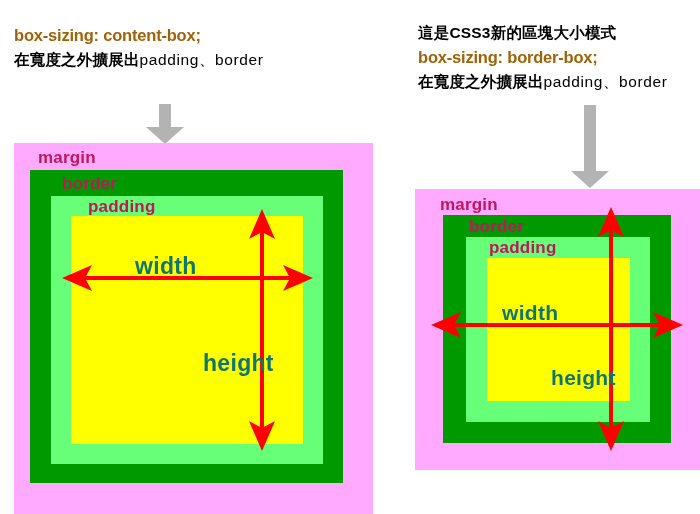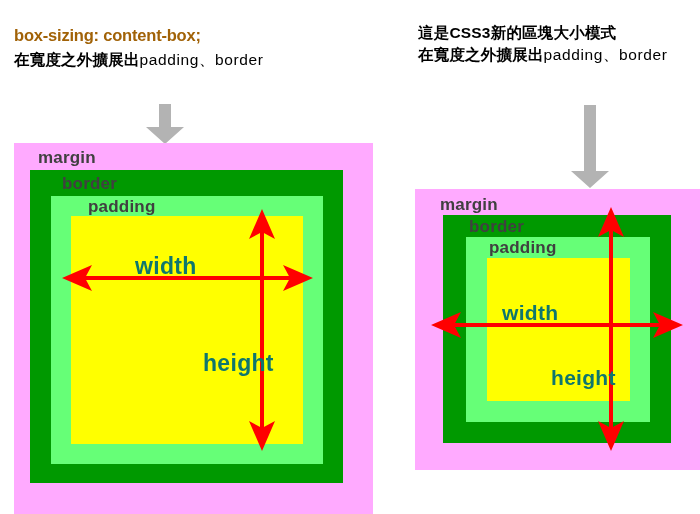--- a/index.html
+++ b/index.html
@@ -71,21 +71,21 @@
   .box-content {
     position: absolute;
     background: #ffff00;
     box-sizing: border-box;
   }
 
   .zone-label {
     position: absolute;
     font-size: 17px;
     font-weight: bold;
-    color: #404040;
+    color: #be185d;
     white-space: nowrap;
     letter-spacing: 0.2px;
   }
 
   
   .measure-svg {
     position: absolute;
     overflow: visible;
   }
   .dim-label {
@@ -134,20 +134,21 @@
     <path d="M262 209 L249 239 L262 232 L275 239 Z" fill="#ff0000"></path>
     <path d="M262 451 L249 421 L262 428 L275 421 Z" fill="#ff0000"></path>
   </g>
 </svg>
 
 <div class="dim-label" style="left:135px; top:253px;">width</div>
 <div class="dim-label" style="left:203px; top:350px;">height</div>
 
 <div class="caption" id="caption-right">
   <span class="c-line">這是CSS3新的區塊大小模式</span>
+  <span class="c-code">box-sizing: border-box;</span>
   <span class="c-line"><span>在寬度之外擴展出</span><span class="latin">padding、border</span></span>
 </div>
 
 <svg class="gray-arrow" style="left:568px; top:105px;" width="44" height="84" viewBox="0 0 44 84">
   <path d="M16 0 H28 V66 H41 L22 83 L3 66 H16 Z" fill="#b3b3b3"></path>
 </svg>
 
 <div class="box-margin" style="left:415px; top:189px; width:285px; height:281px;"></div>
 <div class="zone-label" style="left:440px; top:195px;">margin</div>
 

